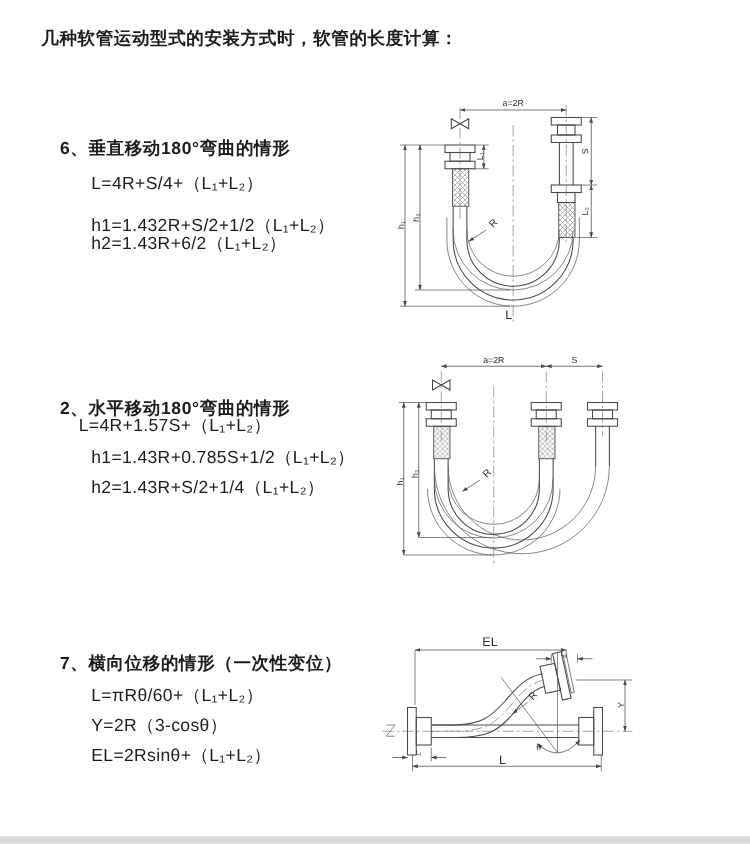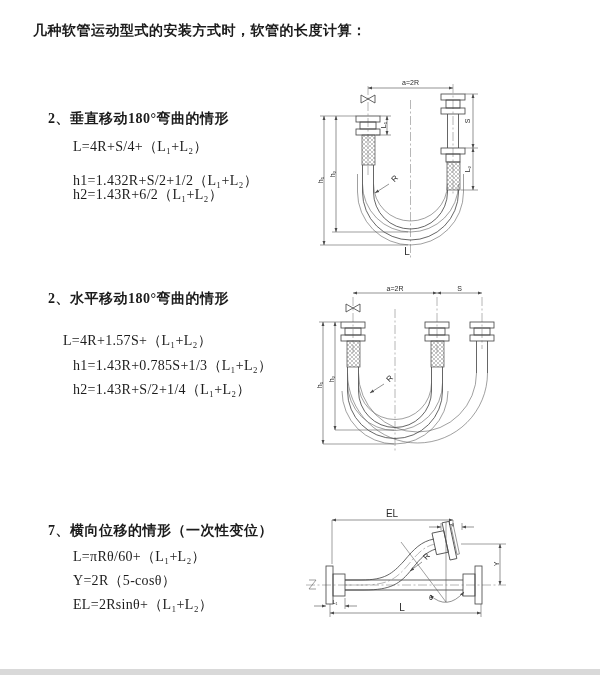--- a/index.html
+++ b/index.html
@@ -1,51 +1,51 @@
 <!DOCTYPE html>
 <html><head>
 <meta charset="utf-8">
 <style>
   html,body{margin:0;padding:0;}
   body{width:600px;height:675px;background:#ffffff;position:relative;overflow:hidden;
        font-family:"Liberation Sans","DejaVu Sans",sans-serif;color:#1c1c1c;}
-  .abs{position:absolute;font-family:Liberation Serif, serif;}
+  .abs{position:absolute;}
   .title{left:33px;top:22px;font-size:14px;font-weight:600;letter-spacing:0.5px;}
   .sec-head{font-size:14px;font-weight:600;letter-spacing:0.5px;}
   .formula{font-size:14px;font-weight:400;letter-spacing:0.3px;}
   .diag{position:absolute;}
   .diag .ln{stroke:#4a4a4a;stroke-width:0.85;fill:none;}
   .diag .thin{stroke:#5f5f5f;stroke-width:0.6;fill:none;}
   .diag .dim{stroke:#4a4a4a;stroke-width:0.6;fill:none;}
   .diag .cl{stroke:#7a7a7a;stroke-width:0.55;stroke-dasharray:9 2.5 2 2.5;fill:none;}
   .diag .braid{fill:url(#braid1);stroke:#4a4a4a;stroke-width:0.7;}
   .diag text{fill:#2a2a2a;font-size:7px;font-family:"Liberation Sans","DejaVu Sans",sans-serif;}
   .diag text.big{font-size:10px;}
   .diag text.mid{font-size:8px;}
   .diag text.tiny{font-size:5.5px;}
   .bottom-edge{left:0;top:669px;width:600px;height:6px;background:#d9d9d9;}
 </style>
 </head>
 <body>
 
 <div class="abs title">几种软管运动型式的安装方式时，软管的长度计算：</div>
 
-<div class="abs sec-head" style="left:48px;top:110px">2、垂直移动180°弯曲的情形</div>
+<div class="abs sec-head" style="left:48px;top:110px">6、垂直移动180°弯曲的情形</div>
 <div class="abs formula" style="left:73px;top:138px">L=4R+S/4+（L₁+L₂）</div>
 <div class="abs formula" style="left:73px;top:172px">h1=1.432R+S/2+1/2（L₁+L₂）</div>
 <div class="abs formula" style="left:73px;top:186px">h2=1.43R+6/2（L₁+L₂）</div>
 
-<div class="abs sec-head" style="left:48px;top:290px">2、水平移动180°弯曲的情形</div>
+<div class="abs sec-head" style="left:48px;top:318px">2、水平移动180°弯曲的情形</div>
 <div class="abs formula" style="left:63px;top:332px">L=4R+1.57S+（L₁+L₂）</div>
-<div class="abs formula" style="left:73px;top:357px">h1=1.43R+0.785S+1/3（L₁+L₂）</div>
+<div class="abs formula" style="left:73px;top:357px">h1=1.43R+0.785S+1/2（L₁+L₂）</div>
 <div class="abs formula" style="left:73px;top:381px">h2=1.43R+S/2+1/4（L₁+L₂）</div>
 
 <div class="abs sec-head" style="left:48px;top:522px">7、横向位移的情形（一次性变位）</div>
 <div class="abs formula" style="left:73px;top:548px">L=πRθ/60+（L₁+L₂）</div>
-<div class="abs formula" style="left:73px;top:572px">Y=2R（5-cosθ）</div>
+<div class="abs formula" style="left:73px;top:572px">Y=2R（3-cosθ）</div>
 <div class="abs formula" style="left:73px;top:596px">EL=2Rsinθ+（L₁+L₂）</div>
 
 <svg class="diag" style="left:312px;top:72px" width="272" height="190" viewBox="0 0 272 190">
   <defs>
     <marker id="a1" viewBox="0 0 10 10" refX="9.5" refY="5" markerWidth="7.5" markerHeight="7.5" orient="auto-start-reverse">
       <path d="M0,1.6 L10,5 L0,8.4 z" fill="#4a4a4a"></path>
     </marker>
     <pattern id="braid1" patternUnits="userSpaceOnUse" width="4" height="4">
       <path d="M0,4 L4,0 M0,0 L4,4" stroke="#8a8a8a" stroke-width="0.5"></path>
     </pattern>

